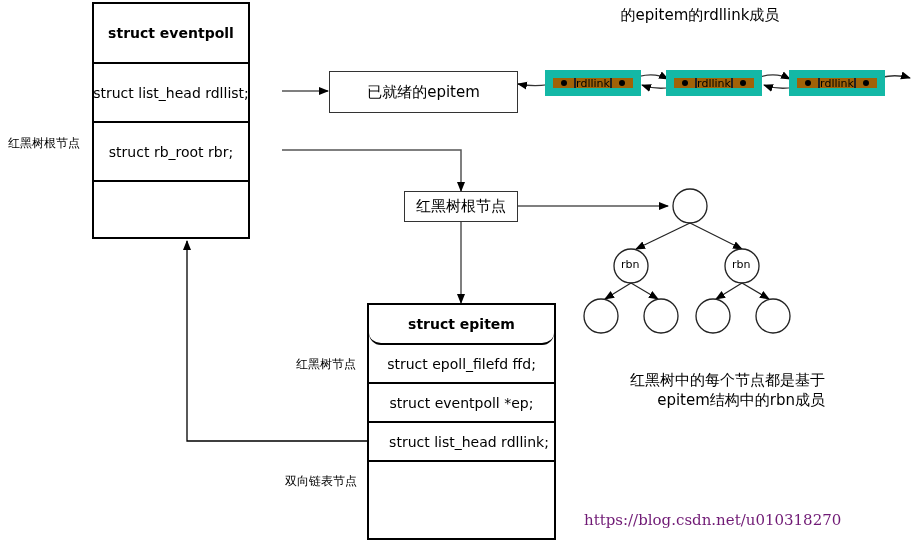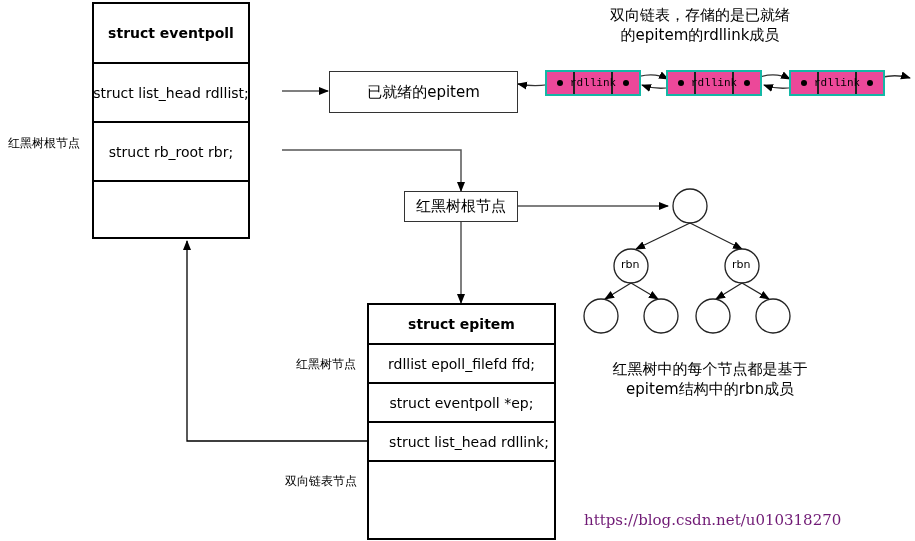--- a/index.html
+++ b/index.html
@@ -7,21 +7,21 @@
          font-family: "DejaVu Sans", "Liberation Sans", sans-serif; color: #000; }
   .struct { position: absolute; border: 2px solid #000; box-sizing: border-box; background: #fff; }
   .row { box-sizing: border-box; border-bottom: 2px solid #000; display: flex; align-items: center;
          justify-content: center; font-size: 14px; white-space: nowrap; }
   .row:last-child { border-bottom: none; }
   .row.title { font-weight: bold; }
   .box { position: absolute; border: 1.5px solid #333; box-sizing: border-box; background: #fff;
          display: flex; align-items: center; justify-content: center; font-size: 15px; white-space: nowrap; }
   .label { position: absolute; font-size: 12px; white-space: nowrap; }
   .caption { position: absolute; font-size: 15px; text-align: center; line-height: 20px; white-space: nowrap; }
-  .node { position: absolute; display: flex; border: 2px solid #14b8a6; box-sizing: border-box; background: #ec4899; height: 26px; font-family: Liberation Mono, monospace; }
+  .node { position: absolute; display: flex; border: 8px solid #14b8a6; box-sizing: border-box; background: #a16207; height: 26px; }
   .node .cell { box-sizing: border-box; display: flex; align-items: center; justify-content: center; font-size: 11px; border-right: 2px solid #222; }
   .node .cell:last-child { border-right: none; }
   .dot { width: 6px; height: 6px; border-radius: 50%; background: #000; }
   .rbn-text { position: absolute; font-size: 11px; }
   .watermark { position: absolute; font-family: "DejaVu Serif", "Liberation Serif", serif; font-size: 15px; color: #701a75; white-space: nowrap; }
   svg.lines { position: absolute; left: 0; top: 0; }
 </style>
 </head>
 <body>
 
@@ -71,21 +71,20 @@
   <div class="row" style="height:59px;">struct rb_root rbr;</div>
   <div class="row" style="height:55px;"></div>
 </div>
 <div class="label" style="left:8px; top:135px;">红黑树根节点</div>
 
 <div class="box" style="left:329px; top:71px; width:189px; height:42px;">已就绪的epitem</div>
 
 <div class="box" style="left:404px; top:191px; width:114px; height:31px;">红黑树根节点</div>
 
 <div class="caption" style="left:600px; top:5px; width:200px;">
-  <div>双向链表，存储的是已就绪</div>
   <div>的epitem的rdllink成员</div>
 </div>
 
 <div class="node" style="left:545px; top:70px; width:96px;">
   <div class="cell" style="width:28px;">
       <span class="dot"></span>
     </div>
   <div class="cell" style="width:38px;">rdllink</div>
   <div class="cell" style="width:26px;">
       <span class="dot"></span>
@@ -107,27 +106,27 @@
   <div class="cell" style="width:38px;">rdllink</div>
   <div class="cell" style="width:26px;">
       <span class="dot"></span>
     </div>
 </div>
 
 <div class="rbn-text" style="left:621px; top:258px;">rbn</div>
 <div class="rbn-text" style="left:732px; top:258px;">rbn</div>
 
 <div class="struct" style="left:367px; top:303px; width:189px; height:237px;">
-  <div class="row title" style="height:40px;">struct epitem</div>
-  <div class="row" style="height:39px;">rdllist epoll_filefd ffd;</div>
+  <div class="row title" style="height:40px;border-radius:12px;">struct epitem</div>
+  <div class="row" style="height:39px;">struct epoll_filefd ffd;</div>
   <div class="row" style="height:39px;">struct eventpoll *ep;</div>
   <div class="row" style="height:39px;padding-left:15px;">struct list_head rdllink;</div>
   <div class="row" style="height:37px;"></div>
 </div>
 <div class="label" style="left:296px; top:356px;">红黑树节点</div>
 <div class="label" style="left:285px; top:473px;">双向链表节点</div>
 
-<div class="caption" style="left:595px; top:359px; width:230px;">
+<div class="caption" style="left:595px; top:370px; width:230px;text-align:right;">
   <div>红黑树中的每个节点都是基于</div>
   <div>epitem结构中的rbn成员</div>
 </div>
 
 <div class="watermark" style="left:584px; top:511px;">https://blog.csdn.net/u010318270</div>
 
 </body></html>

